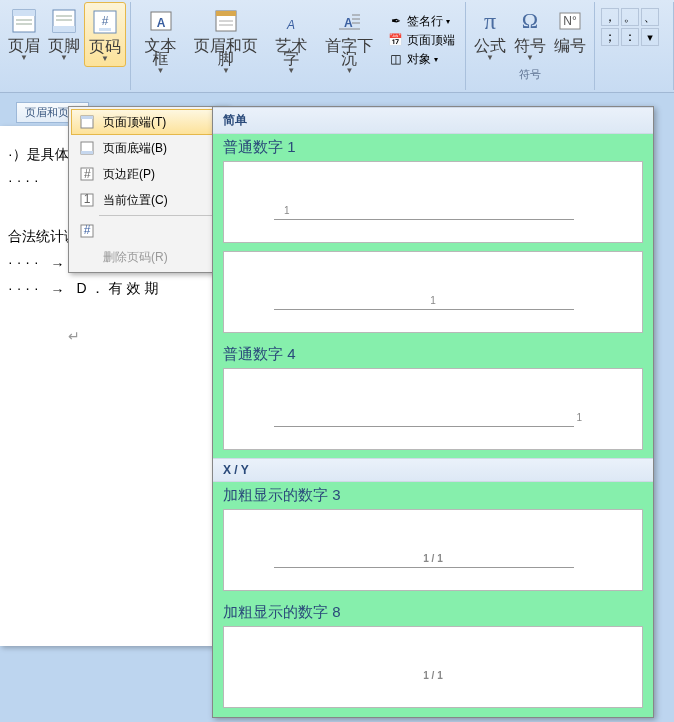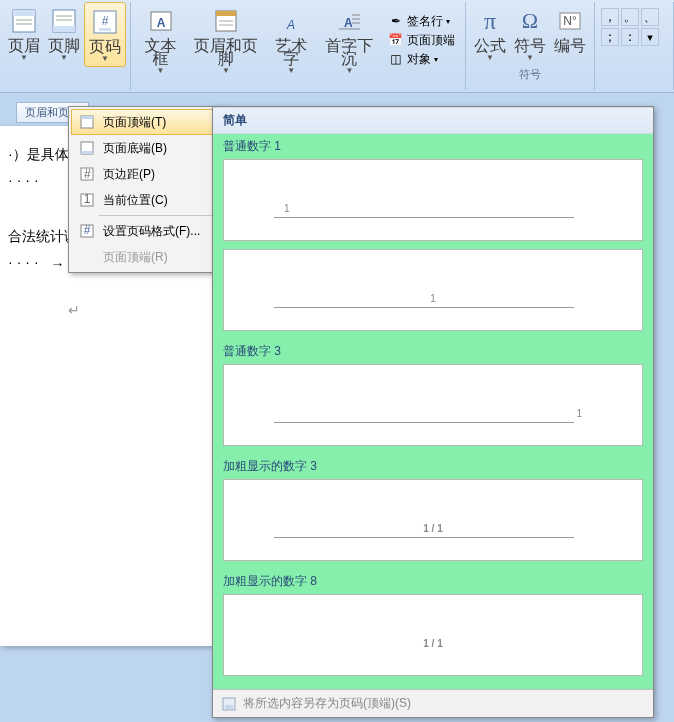--- a/index.html
+++ b/index.html
@@ -26,21 +26,21 @@
 .mic{width:20px;height:18px;margin-right:6px;display:inline-flex;align-items:center;justify-content:center}
 .mtxt{flex:1;font-size:12px}
 .mar{font-size:9px;color:#333}
 .msep{height:1px;background:#c5c5c5;margin:2px 2px 2px 28px}
 .gallery{position:absolute;left:212px;top:106px;width:442px;height:612px;background:#86efac;border:1px solid #868686;box-shadow:2px 2px 6px rgba(0,0,0,.3);display:flex;flex-direction:column}
 .gal-body{flex:1;overflow:auto;padding:0 0 4px 0}
 .gal-body::-webkit-scrollbar{width:17px}
 .gal-body::-webkit-scrollbar-track{background:#e9eef5}
 .gal-body::-webkit-scrollbar-thumb{background:#c3cedd;border:1px solid #9aa}
 .gal-cat{background:linear-gradient(#eaf1fa,#dde8f5);padding:4px 10px;font-weight:bold;color:#2a4a7a;border-top:1px solid #cfd9e7;border-bottom:1px solid #cfd9e7;font-size:12px}
-.gal-item-lbl{padding:4px 10px 2px;color:#2a4a7a;font-size:12px}
+.gal-item-lbl{padding:4px 10px 2px;color:#2a4a7a;font-size:15px}
 .gal-prev{margin:2px 10px 8px;border:1px solid #b8b8b8;background:#fff;height:82px;display:flex;align-items:flex-end;justify-content:center;padding-bottom:20px;cursor:pointer;position:relative}
 .prevline{position:absolute;left:50px;bottom:22px;height:1px;background:#999}
 .prevnum{position:absolute;font-size:10px;color:#888;bottom:26px}
 .gal-foot{border-top:1px solid #c0c0c0;padding:5px 8px;display:flex;align-items:center;color:#888;background:#f1f1f1}
 .gal-foot .smic{margin-right:6px}
 </style>
 </head>
 <body>
 
 <div class="ribbon">
@@ -190,20 +190,21 @@
   </div>
 </div>
 
 <div class="doc-area">
   <div class="section-label">页眉和页脚</div>
   <div class="page">
     <p>·）是具体</p>
     <p class="dots">····</p>
     <p style="margin-top:40px">合法统计调</p>
     <p class="dots">····   →    B．表名</p>
+    <p class="dots">····   →    D．有效期</p>
     <p style="margin-top:30px;margin-left:60px;color:#999">↵</p>
   </div>
 </div>
 
 <div class="submenu">
   <div class="mitem hl">
     <span class="mic">
         <svg width="16" height="16">
           <rect x="2" y="2" width="12" height="12" fill="#fff" stroke="#888"></rect>
           <rect x="2" y="2" width="12" height="3" fill="#c6d7ee"></rect>
@@ -243,64 +244,55 @@
     <span class="mar">▶</span>
   </div>
   <div class="msep"></div>
   <div class="mitem">
     <span class="mic">
         <svg width="16" height="16">
           <rect x="2" y="2" width="12" height="12" fill="#fff" stroke="#888"></rect>
           <text x="8" y="11" font-size="7" fill="#3a5fa0" text-anchor="middle">#</text>
         </svg>
       </span>
-    <span class="mtxt">设置页码格式(F)...</span>
   </div>
   <div class="mitem" style="color:#999">
     <span class="mic"></span>
-    <span class="mtxt">页面顶端(R)</span>
+    <span class="mtxt">删除页码(R)</span>
   </div>
 </div>
 
 <div class="gallery">
   <div class="gal-body">
     <div class="gal-cat">简单</div>
 
     <div class="gal-item-lbl">普通数字 1</div>
     <div class="gal-prev">
       <div class="prevline" style="width:300px"></div>
       <div class="prevnum" style="left:60px">1</div>
     </div>
 
     <div class="gal-prev">
       <div class="prevline" style="width:300px"></div>
       <div class="prevnum" style="left:50%;transform:translateX(-50%)">1</div>
     </div>
 
-    <div class="gal-item-lbl">普通数字 3</div>
+    <div class="gal-item-lbl">普通数字 4</div>
     <div class="gal-prev">
       <div class="prevline" style="width:300px"></div>
       <div class="prevnum" style="right:60px">1</div>
     </div>
 
+    <div class="gal-cat">X / Y</div>
 
     <div class="gal-item-lbl">加粗显示的数字 3</div>
     <div class="gal-prev">
       <div class="prevline" style="width:300px"></div>
       <div class="prevnum" style="left:50%;transform:translateX(-50%);font-weight:bold">1 / 1</div>
     </div>
 
     <div class="gal-item-lbl">加粗显示的数字 8</div>
     <div class="gal-prev">
 
       <div class="prevnum" style="left:50%;transform:translateX(-50%);font-weight:bold">1 / 1</div>
     </div>
   </div>
-  <div class="gal-foot">
-    <span class="smic">
-        <svg width="16" height="16">
-          <rect x="2" y="2" width="12" height="12" fill="#e6edf7" stroke="#9ab"></rect>
-          <rect x="4" y="9" width="8" height="4" fill="#c6d7ee"></rect>
-        </svg>
-      </span>
-    <span>将所选内容另存为页码(顶端)(S)</span>
-  </div>
 </div>
 
 </body></html>

